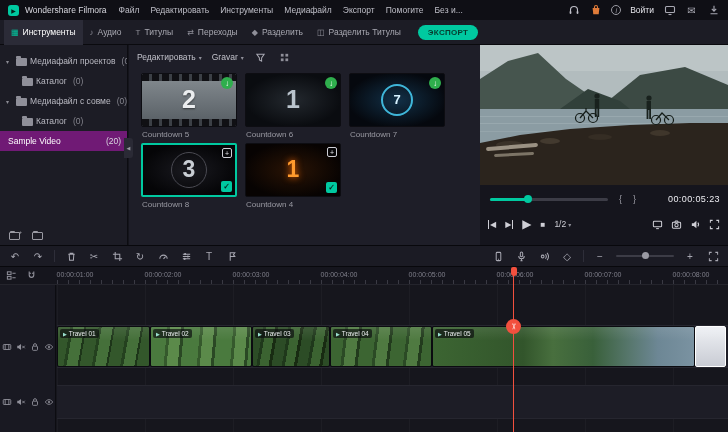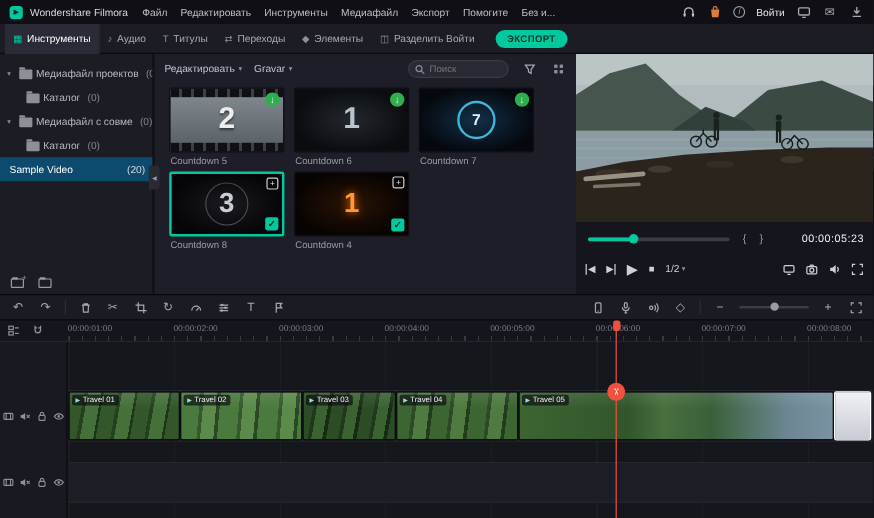--- a/index.html
+++ b/index.html
@@ -25,21 +25,21 @@
   .tab .ticn{font-size:8px;color:#8f8f99}
   .tab.active{background:#2b2b37;color:#fff}
   .tab.active .ticn{color:#00c9a0}
   .export-btn{margin-left:10px;background:#00c9a0;color:#073a2d;font-weight:bold;font-size:8px;padding:3px 10px;border-radius:9px;letter-spacing:.3px;white-space:nowrap}
 
   
   .sidebar{position:absolute;left:0;top:45px;width:128px;height:200px;background:#1c1c25;border-right:1px solid #0c0c11;padding-top:6px;z-index:5}
   .srow{display:flex;align-items:center;height:20px;padding:0 6px;gap:3px;font-size:8.5px;color:#b9b9c2;white-space:nowrap;overflow:hidden}
   .srow.child{padding-left:22px}
   .srow.plain{padding-left:8px}
-  .srow.sel{background:#0c4a6e;color:#fff}
+  .srow.sel{background:#701a75;color:#fff}
   .chev{font-size:6px;color:#8a8a93;width:7px;flex:none}
   .fold{position:relative;width:11px;height:8px;background:#8f8f99;border-radius:1px;flex:none;margin-top:1px}
   .fold::before{content:"";position:absolute;top:-2px;left:0;width:5px;height:2px;background:#8f8f99;border-radius:1px 1px 0 0}
   .scount{margin-left:3px;color:#86868f}
   .scount.right{margin-left:auto}
   .srow.sel .scount{color:#d8d8df}
   .sb-bottom{position:absolute;left:9px;bottom:5px;display:flex;gap:12px;align-items:center}
   .fold.o{background:transparent;border:1px solid #9a9aa3}
   .fold.o::before{background:#9a9aa3}
   .plus-mini{position:absolute;right:-3px;top:-4px;font-size:6px;color:#9a9aa3}
@@ -199,25 +199,25 @@
     <div class="tab">
         <span class="ticn">T</span>
         <span>Титулы</span>
       </div>
     <div class="tab">
         <span class="ticn">⇄</span>
         <span>Переходы</span>
       </div>
     <div class="tab">
         <span class="ticn">◆</span>
-        <span>Элементы</span>
+        <span>Разделить</span>
       </div>
     <div class="tab">
         <span class="ticn">◫</span>
-        <span>Разделить Войти</span>
+        <span>Разделить Титулы</span>
       </div>
     <div class="export-btn">ЭКСПОРТ</div>
   </div>
 
   <aside class="sidebar">
     <div class="srow">
       <span class="chev">▾</span>
       <span class="fold"></span>
       <span>Медиафайл проектов</span>
       <span class="scount">(0)</span>
@@ -254,29 +254,20 @@
   <section class="media">
     <div class="media-head">
       <span class="dd">
           <span>Редактировать</span>
           <span class="carat">▾</span>
         </span>
       <span class="dd">
           <span>Gravar</span>
           <span class="carat">▾</span>
         </span>
-      <span class="search">
-        <span class="sic">
-          <svg width="10" height="10" viewBox="0 0 12 12" fill="none" stroke="#8a8a93" stroke-width="1.2">
-              <circle cx="5" cy="5" r="3"></circle>
-              <path d="M7.4 7.4L10.3 10.3"></path>
-            </svg>
-        </span>
-        <input placeholder="Поиск" style="">
-      </span>
       <span class="mh-icon">
         <svg width="11" height="11" viewBox="0 0 12 12" fill="none" stroke="#a8a8b2" stroke-width="1.1">
             <path d="M2 2.5h8L7.2 6.5V10L4.8 8.6V6.5z"></path>
           </svg>
       </span>
       <span class="mh-icon">
         <svg width="11" height="11" viewBox="0 0 12 12" fill="#8f8f99">
             <rect x="2" y="2" width="3" height="3"></rect>
             <rect x="7" y="2" width="3" height="3"></rect>
             <rect x="2" y="7" width="3" height="3"></rect>

